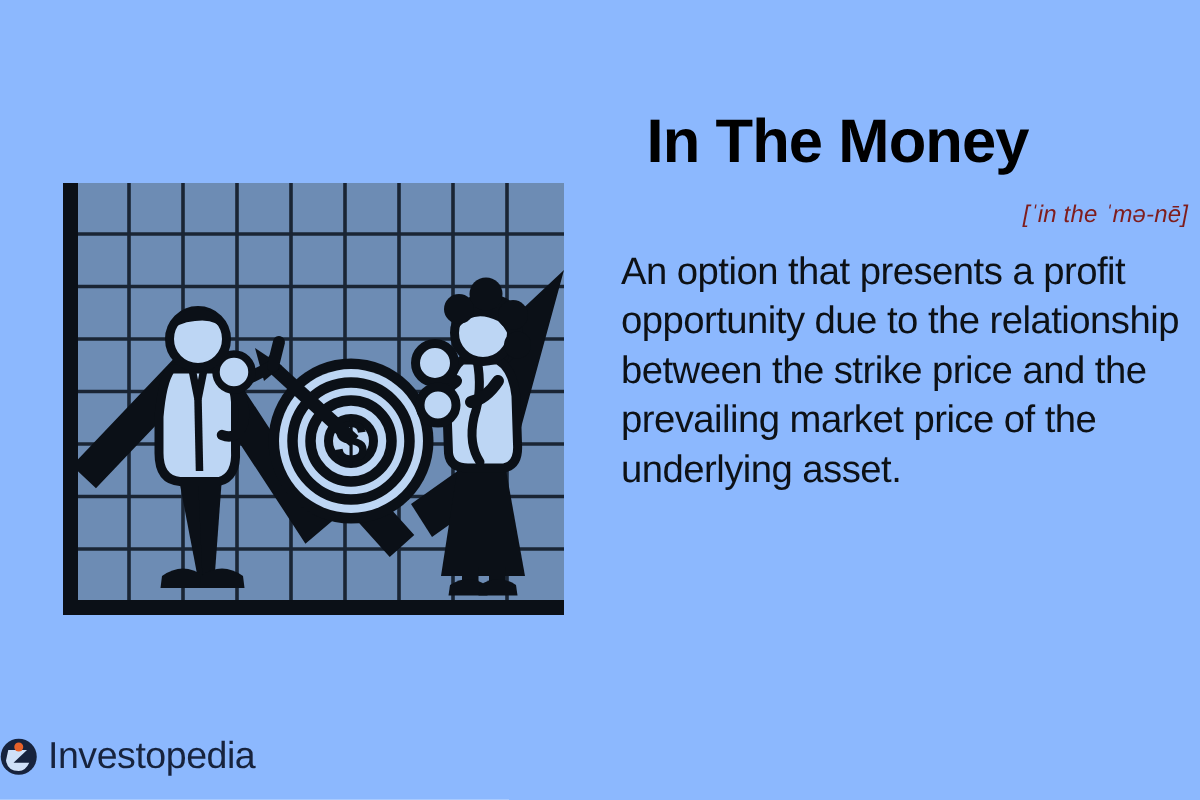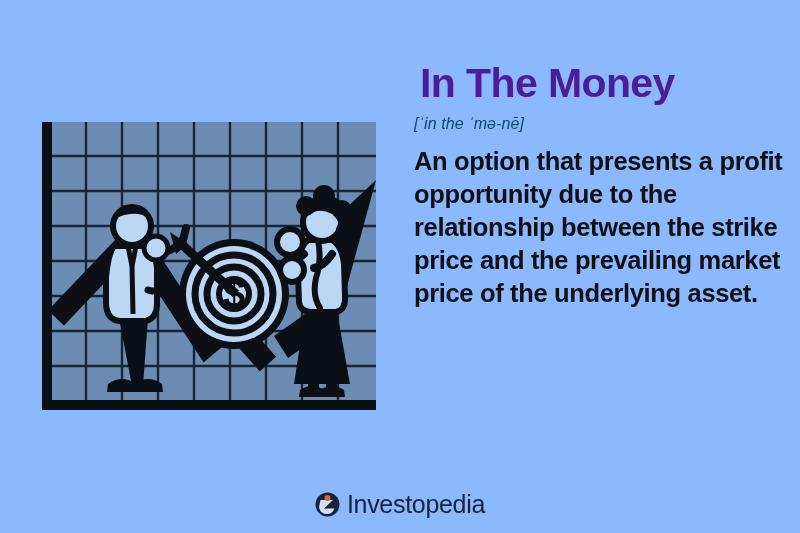--- a/index.html
+++ b/index.html
@@ -38,49 +38,50 @@
   #textcol {
     position: absolute;
     left: 414px;
     top: 55px;
     width: 378px;
   }
   #title {
     font-size: 41px;
     line-height: 1.12;
     font-weight: 700;
-    color: #4c1d95;
+    color: #000000;
     letter-spacing: -0.6px;
-    margin: 6px;
+    margin: 17px;
   }
   #pronunciation {
     margin: 8px 0 0 0;
     font-size: 16px;
     font-style: italic;
-    color: #0c4a6e;
+    color: #7f1d1d;
     letter-spacing: 0.1px;
+    text-align: right;
   }
   #definition {
     margin: 12px 0 0 0;
     font-size: 25.5px;
     line-height: 1.30;
-    font-weight: 700;
+    font-weight: 400;
     color: #0d1116;
     letter-spacing: -0.35px;
   }
 
   
   #brand {
     position: absolute;
     left: 0;
     right: 0;
     bottom: 16px;
     display: flex;
     align-items: center;
-    justify-content: center;
+    justify-content: flex-start;
     gap: 7px;
   }
   #brand-mark {
     width: 25px;
     height: 25px;
     display: block;
   }
   #brand-word {
     font-size: 25px;
     font-weight: 400;

